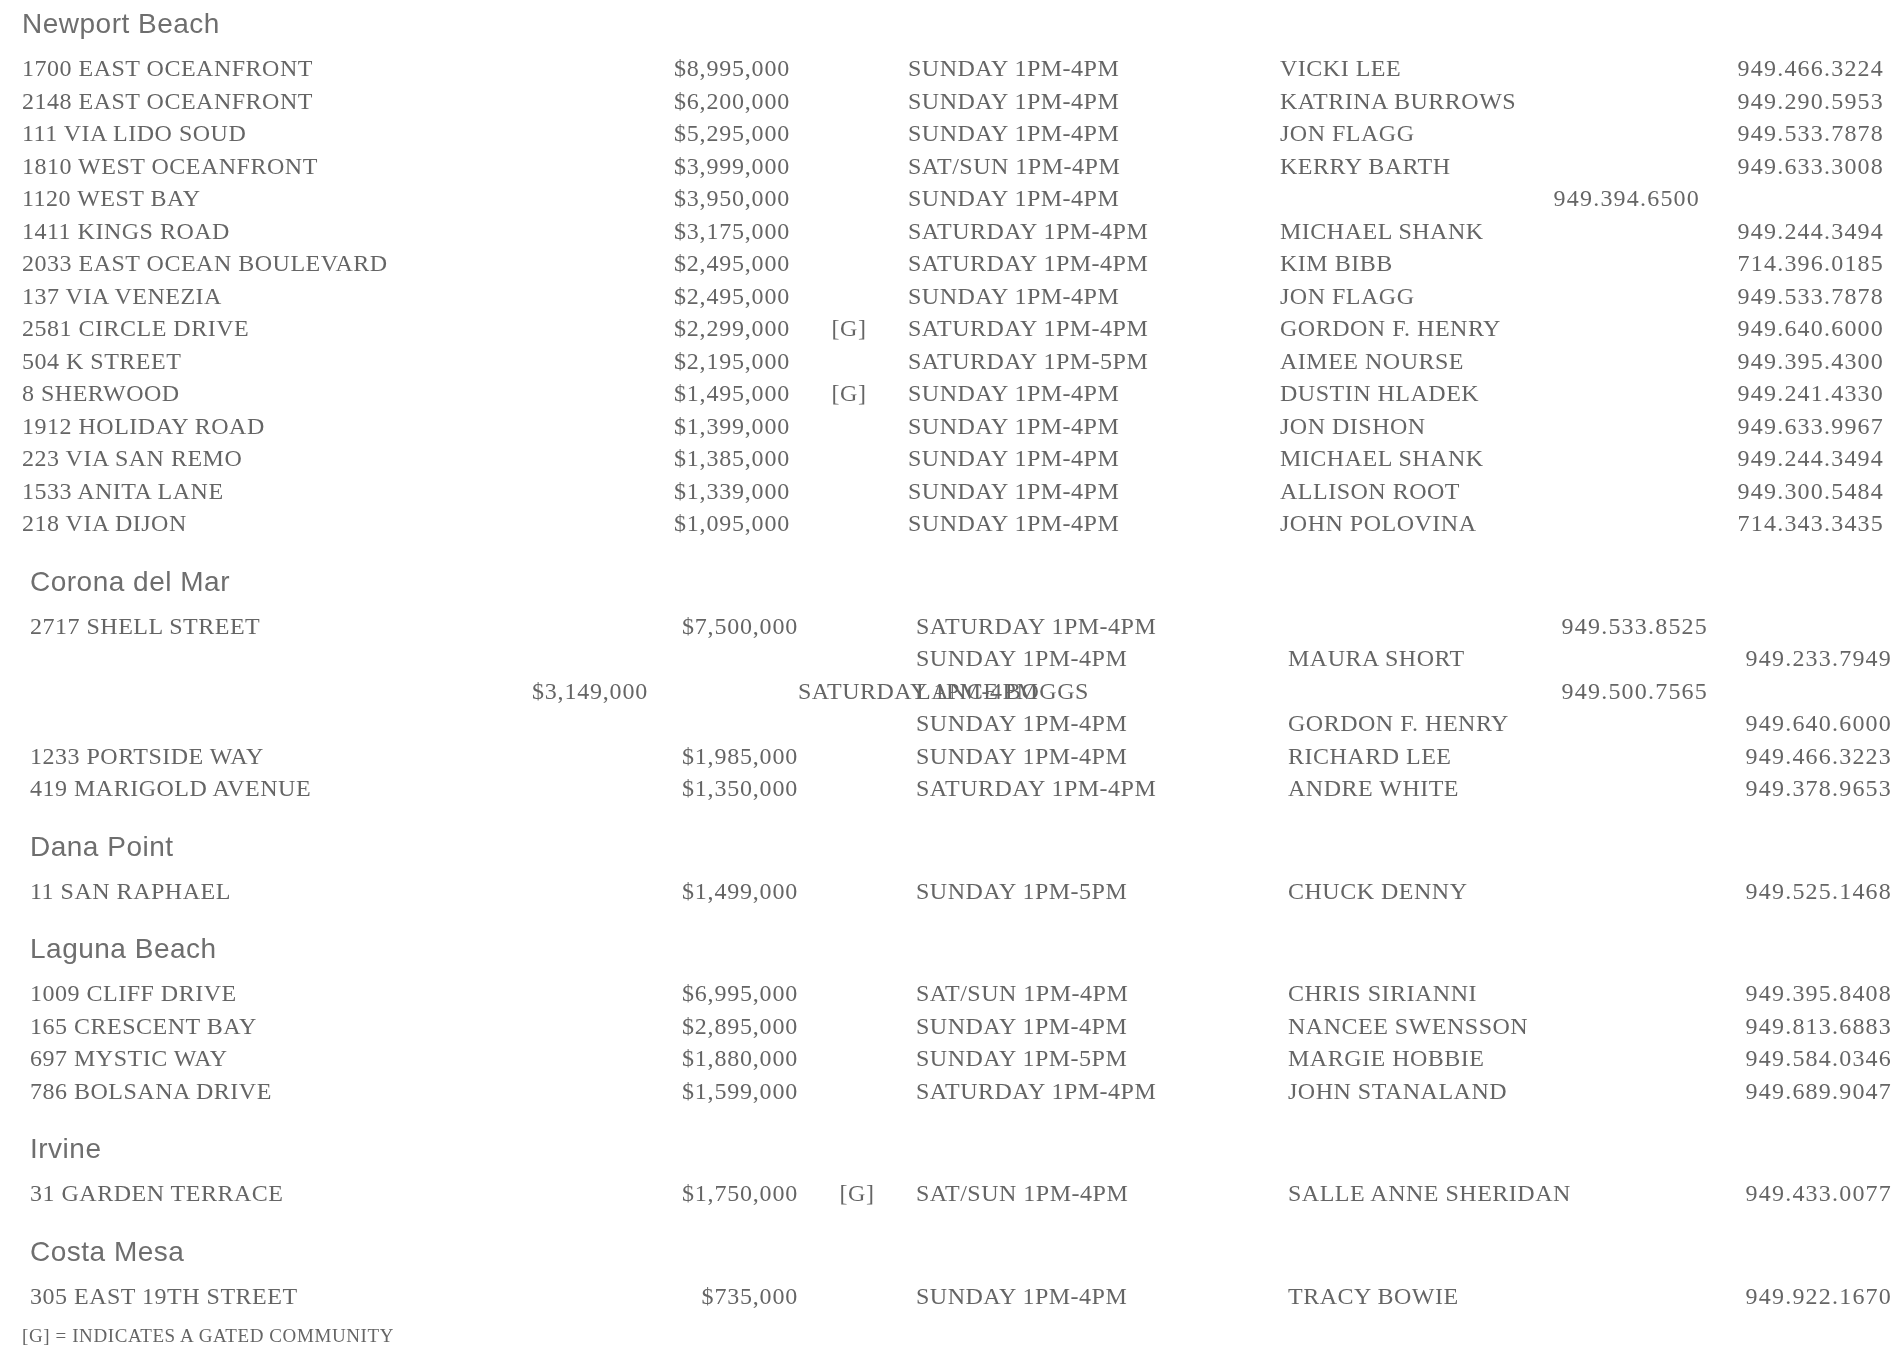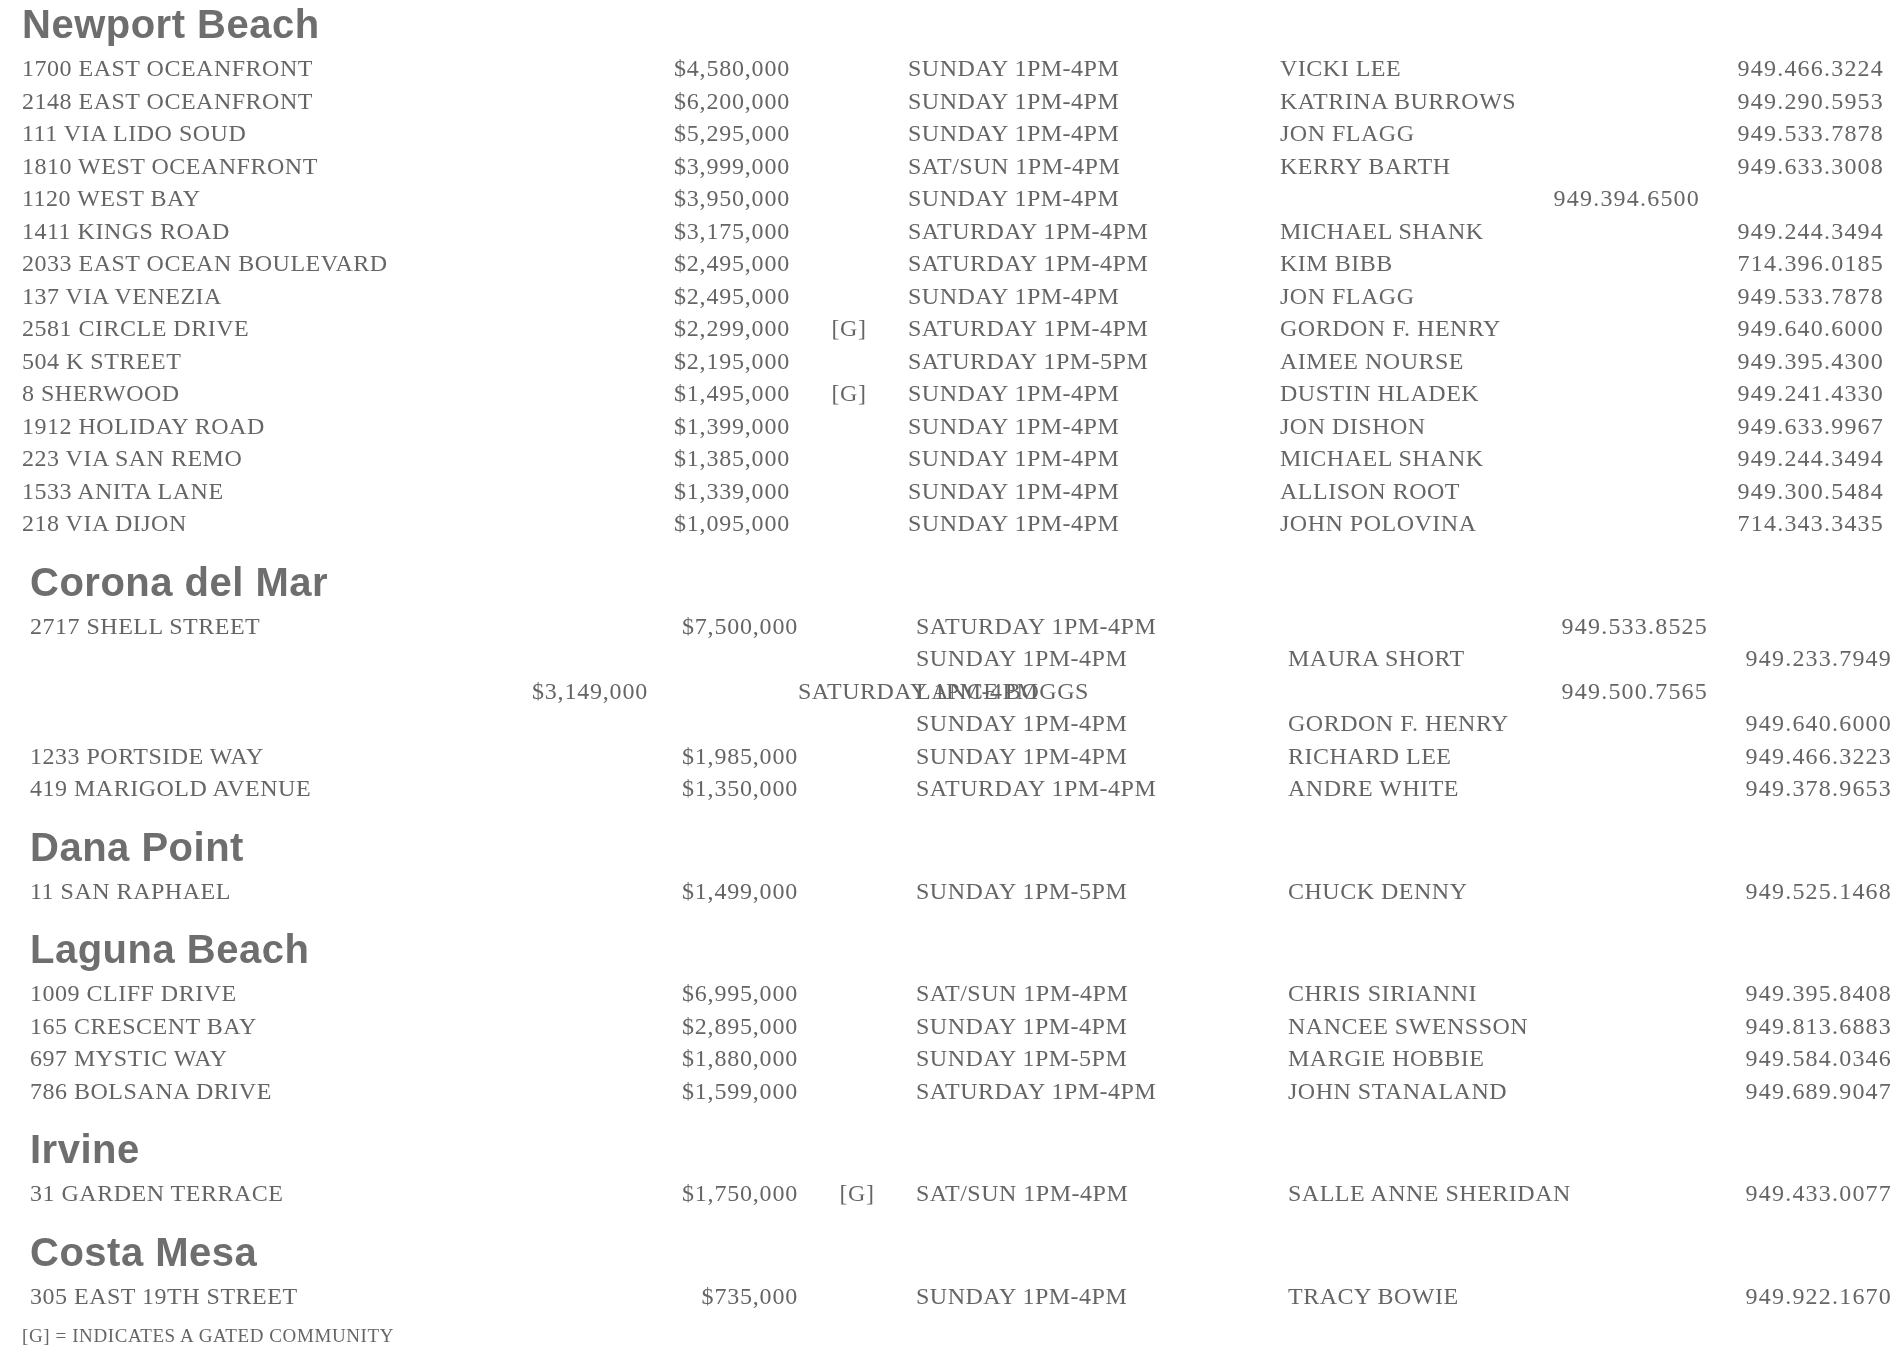--- a/index.html
+++ b/index.html
@@ -9,22 +9,22 @@
     background: #ffffff;
     overflow: hidden;
     font-family: "Liberation Serif", "DejaVu Serif", serif;
     color: #656565;
   }
   main { padding-top: 2px; }
   section { margin: 0; }
   section + section { margin-top: 20px; margin-left: 8px; }
   .city {
     font-family: "Liberation Sans", "DejaVu Sans", sans-serif;
-    font-weight: 700;
-    font-size: 40px;
+    font-weight: 400;
+    font-size: 28px;
     line-height: 44px;
     letter-spacing: 0.5px;
     color: #6e6e6e;
     margin: 0 0 6px 0;
     padding-left: 22px;
   }
   .row {
     box-sizing: border-box;
     width: 1897px;
     display: grid;
@@ -53,21 +53,21 @@
   }
 </style>
 </head>
 <body>
 
 <main id="directory">
     <section>
       <h2 class="city">Newport Beach</h2>
       <div class="row">
         <span class="cell addr">1700 EAST OCEANFRONT</span>
-        <span class="cell price">$4,580,000</span>
+        <span class="cell price">$8,995,000</span>
         <span class="cell gated"></span>
         <span class="cell time">SUNDAY 1PM-4PM</span>
         <span class="cell agent">VICKI LEE</span>
         <span class="cell phone">949.466.3224</span>
       </div>
       <div class="row">
         <span class="cell addr">2148 EAST OCEANFRONT</span>
         <span class="cell price">$6,200,000</span>
         <span class="cell gated"></span>
         <span class="cell time">SUNDAY 1PM-4PM</span>

